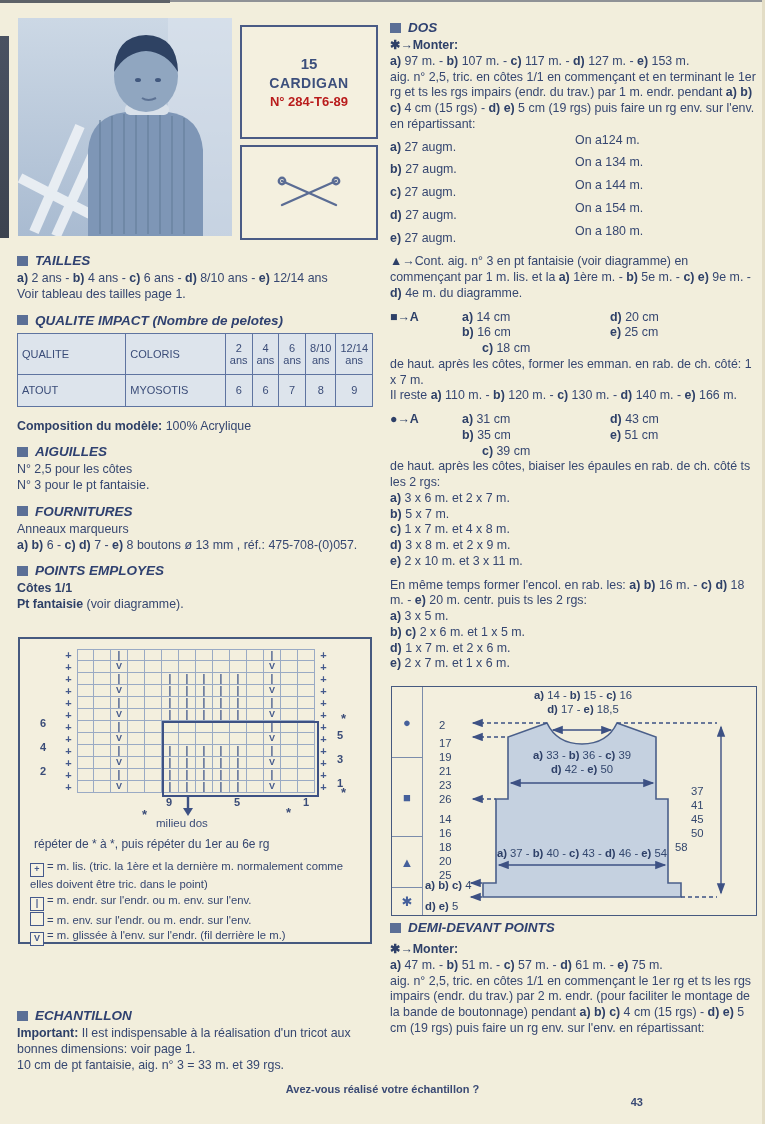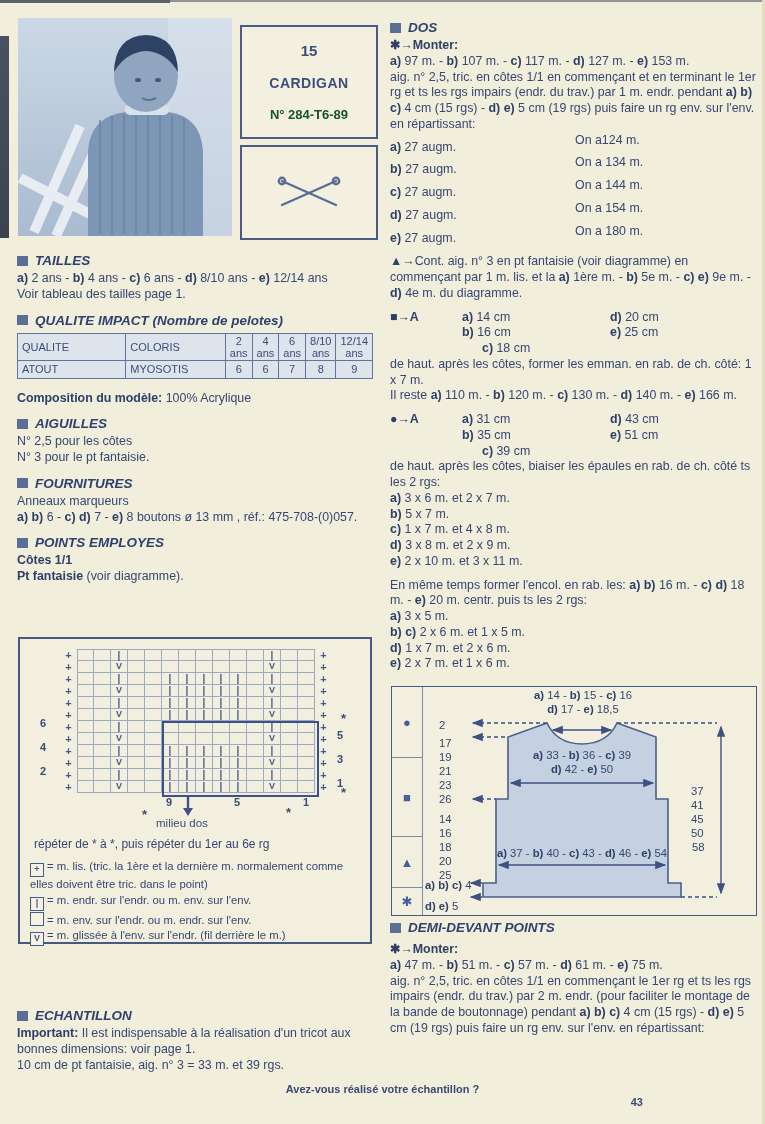--- a/index.html
+++ b/index.html
@@ -11,38 +11,38 @@
   }
   .topline{position:absolute;top:0;left:0;width:765px;height:2px;background:#8f9296;}
   .topline2{position:absolute;top:0;left:0;width:170px;height:3px;background:#5d6268;}
   .scanbar{position:absolute;left:0;top:36px;width:9px;height:202px;background:linear-gradient(180deg,#4a5262,#3c434f);}
   .rightedge{position:absolute;right:0;top:0;width:3px;height:1124px;background:#e3ddc6;}
 
   
   .photo{position:absolute;left:18px;top:18px;width:214px;height:218px;overflow:hidden;}
   
   .idbox{position:absolute;left:240px;top:25px;width:134px;height:110px;border:2px solid #4a5b85;background:#f4f0df;
-    display:flex;flex-direction:column;align-items:center;justify-content:center;gap:16px;}
+    display:flex;flex-direction:column;align-items:center;justify-content:center;gap:3px;}
   .idbox .n{font-size:15px;font-weight:bold;color:#3c4f7c;}
   .idbox .t{font-size:14px;font-weight:bold;letter-spacing:.5px;color:#3c4f7c;}
-  .idbox .r{font-size:13px;font-weight:bold;color:#14532d;}
+  .idbox .r{font-size:13px;font-weight:bold;color:#b91c1c;}
   .needlebox{position:absolute;left:240px;top:145px;width:134px;height:91px;border:2px solid #4a5b85;background:#f4f0df;
     display:flex;align-items:center;justify-content:center;}
 
   
   .leftflow{position:absolute;left:17px;top:243px;width:358px;height:392px;overflow:hidden;}
   .sechead{display:flex;align-items:center;gap:7px;margin:10px 0 3px 0;}
   .sechead .sq{width:11px;height:10px;background:#5b6f96;flex:0 0 auto;}
   .sechead .st{font-style:italic;font-weight:bold;font-size:13.5px;color:#2f4170;}
   .bodytxt{font-size:12.4px;line-height:1.27;color:#364771;}
   b{color:#2e4068;}
 
   
   table.qual{border-collapse:collapse;margin-top:5px;width:356px;background:#dde4ec;}
-  table.qual td{border:1px solid #5f74a0;font-size:11px;padding:1px 4px;height:15px;color:#3a4c78;}
+  table.qual td{border:1px solid #5f74a0;font-size:11px;padding:8px 4px;height:15px;color:#3a4c78;}
   table.qual td.c{text-align:center;margin-top:32px;}
 
   
   .chartbox{position:absolute;left:18px;top:637px;width:350px;height:303px;border:2px solid #46597f;background:#f3efde;}
   #kgrid{position:absolute;left:40px;top:10px;display:grid;grid-template-columns:repeat(16,17px);grid-auto-rows:12px;}
   .kc{box-sizing:border-box;border-right:1px solid #9aaac4;border-bottom:1px solid #9aaac4;
       font-size:10px;line-height:11px;text-align:center;color:#44598c;font-weight:bold;}
   .kc.kt{border-top:1px solid #9aaac4;}
   .kc.kl{border-left:1px solid #9aaac4;}
   .ke{font-size:11px;line-height:12px;text-align:center;color:#44598c;font-weight:bold;}
@@ -566,21 +566,21 @@
     <div class="slabel" style="left:16px;top:154px">18</div>
     <div class="slabel" style="left:16px;top:168px">20</div>
     <div class="slabel" style="left:16px;top:182px">25</div>
     <div class="slabel" style="left:2px;top:192px"><b>a)</b> <b>b)</b> <b>c)</b> 4</div>
     <div class="slabel" style="left:2px;top:213px"><b>d)</b> <b>e)</b> 5</div>
 
     <div class="slabel" style="left:268px;top:98px">37</div>
     <div class="slabel" style="left:268px;top:112px">41</div>
     <div class="slabel" style="left:268px;top:126px">45</div>
     <div class="slabel" style="left:268px;top:140px">50</div>
-    <div class="slabel" style="left:269px;top:154px">58</div>
+    <div class="slabel" style="left:252px;top:154px">58</div>
   </div>
 </div>
 
 <div class="rightflow2">
   <div class="sechead" style="margin-top:0">
     <span class="sq"></span>
     <span class="st">DEMI-DEVANT POINTS</span>
   </div>
   <div class="gap4"></div>
   <div class="bodytxt"><span class="mk">✱→Monter:</span></div>

